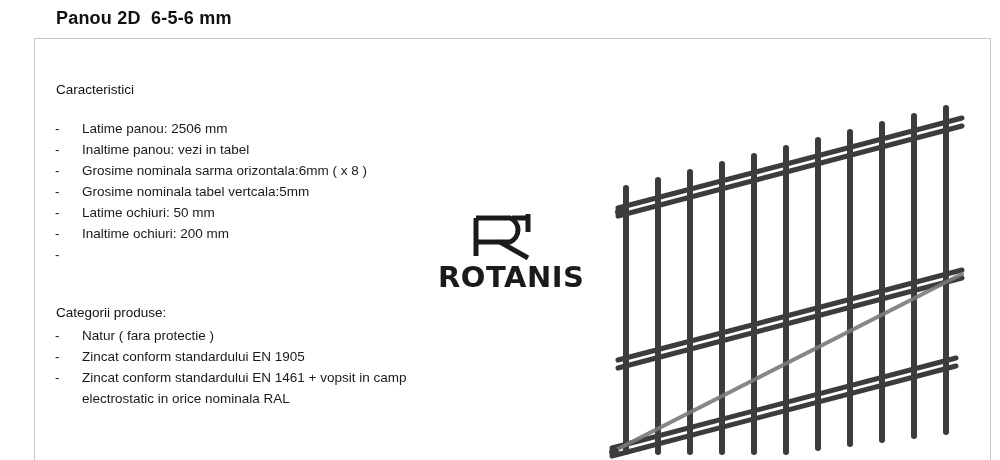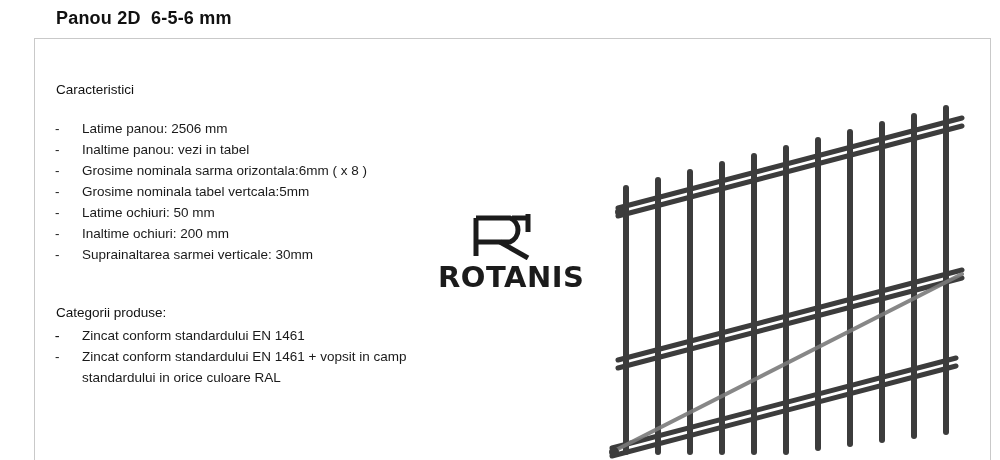--- a/index.html
+++ b/index.html
@@ -150,29 +150,29 @@
 
   <div class="section-head" id="features-head">Caracteristici</div>
 
   <ul class="dashlist" id="features-list">
     <li><span class="dash">-</span><span>Latime panou: 2506 mm</span></li>
     <li><span class="dash">-</span><span>Inaltime panou: vezi in tabel</span></li>
     <li><span class="dash">-</span><span>Grosime nominala sarma orizontala:6mm ( x 8 )</span></li>
     <li><span class="dash">-</span><span>Grosime nominala tabel vertcala:5mm</span></li>
     <li><span class="dash">-</span><span>Latime ochiuri: 50 mm</span></li>
     <li><span class="dash">-</span><span>Inaltime ochiuri: 200 mm</span></li>
-    <li><span class="dash">-</span><span>Suprainaltarea sarmei verticale: 30mm</span></li>
+    <li><span class="dash">-</span></li>
   </ul>
 
   <div class="section-head" id="categories-head">Categorii produse:</div>
 
   <ul class="dashlist" id="categories-list">
-    <li><span class="dash">-</span></li>
-    <li><span class="dash">-</span><span>Zincat conform standardului EN 1461</span></li>
-    <li><span class="dash">-</span><span>Zincat conform standardului EN 1461 + vopsit in camp</span><span class="txt2">standardului in orice culoare RAL</span></li>
+    <li><span class="dash">-</span><span>Natur ( fara protectie )</span></li>
+    <li><span class="dash">-</span><span>Zincat conform standardului EN 1905</span></li>
+    <li><span class="dash">-</span><span>Zincat conform standardului EN 1461 + vopsit in camp</span><span class="txt2">electrostatic in orice nominala RAL</span></li>
   </ul>
 
   <div class="logo">
     <div class="logo-mark">
       <svg viewBox="0 0 84 48" width="84" height="48" xmlns="http://www.w3.org/2000/svg">
 
         <path d="M10 6 L10 44" stroke="#1b1b1b" stroke-width="5" fill="none"></path>
         <path d="M10 6 L44 6 A13 13 0 0 1 44 30 L10 30" stroke="#1b1b1b" stroke-width="5" fill="none"></path>
         <path d="M34 30 L62 46" stroke="#1b1b1b" stroke-width="5" fill="none"></path>
         <path d="M46 6 L62 6" stroke="#1b1b1b" stroke-width="5" fill="none"></path>

